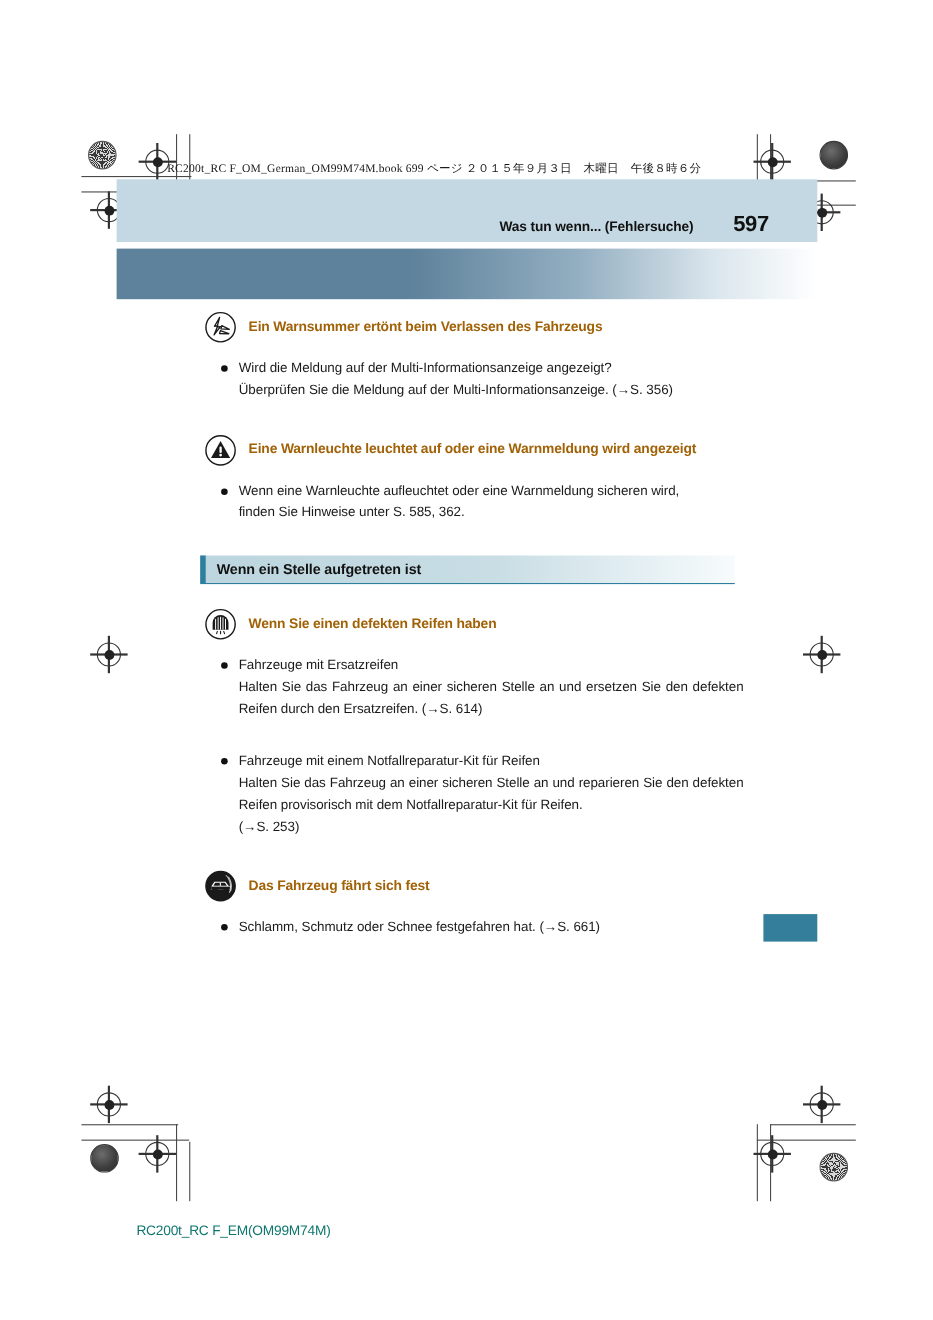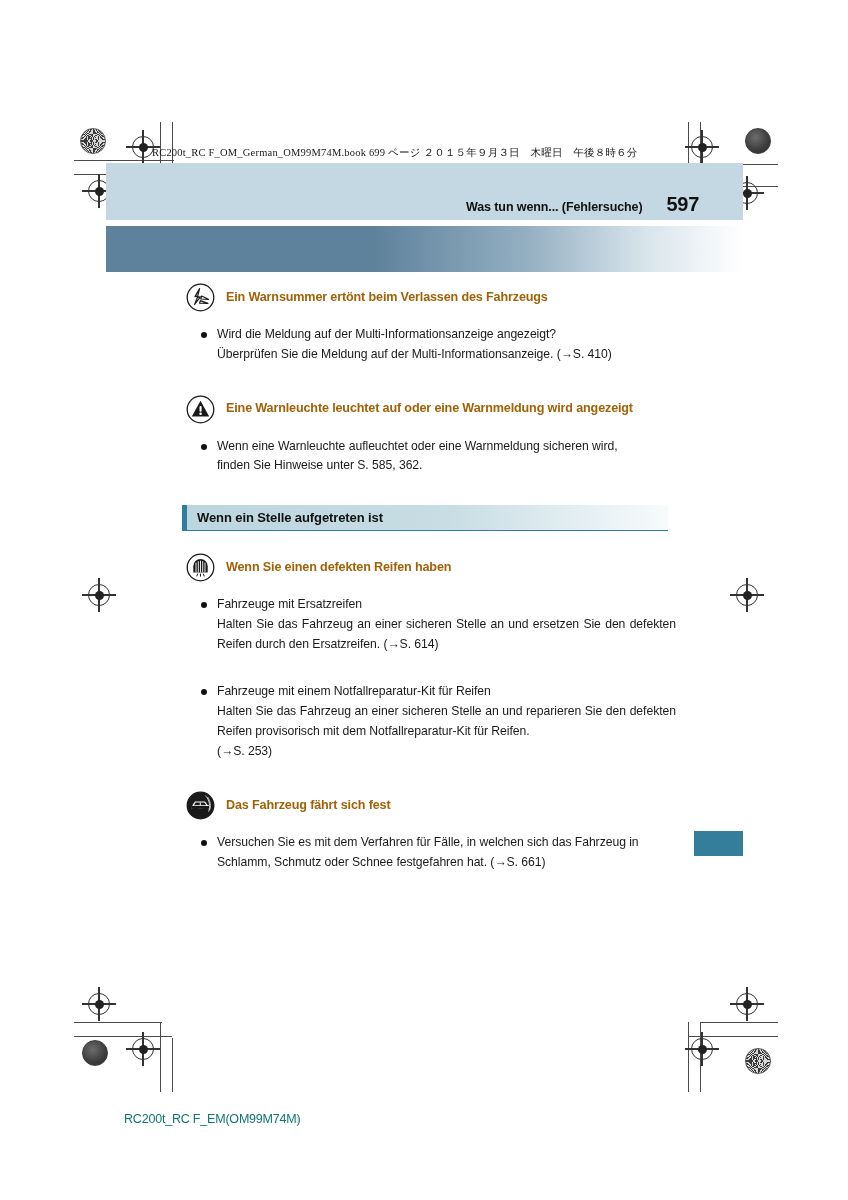--- a/index.html
+++ b/index.html
@@ -99,21 +99,21 @@
     width: 637px;
     height: 57px;
     background: #c3d8e2;
   }
   .header-inner {
     position: absolute;
     right: 0;
     bottom: 4px;
     display: flex;
     align-items: baseline;
-    gap: 24px;
+    gap: 36px;
     padding-right: 44px;
   }
   .header-title {
     font-size: 12.5px;
     font-weight: bold;
     color: #111;
     letter-spacing: -0.1px;
   }
   .header-pageno {
     font-size: 20px;
@@ -325,21 +325,21 @@
           <path d="M13.6 5.6 L9.0 13.6 L12.0 13.1 L8.6 21.5 L14.4 13.9 L11.3 14.4 Z" fill="#fff" stroke="#1a1a1a" stroke-width="1.2" stroke-linejoin="round"></path>
           <path d="M15.6 13.0 L22.5 16.3 L14.8 16.0 Z" fill="#fff" stroke="#1a1a1a" stroke-width="1.2" stroke-linejoin="round"></path>
           <path d="M14.4 17.6 L22.0 20.4 L13.6 20.2 Z" fill="#fff" stroke="#1a1a1a" stroke-width="1.2" stroke-linejoin="round"></path>
         </svg>
       </span>
       <span class="topic-title">Ein Warnsummer ertönt beim Verlassen des Fahrzeugs</span>
     </div>
     <ul class="bullets">
       <li class="bullet">
         <span class="sub nojust">Wird die Meldung auf der Multi-Informationsanzeige angezeigt?</span>
-        <span class="sub nojust">Überprüfen Sie die Meldung auf der Multi-Informationsanzeige. (→S. 410)</span>
+        <span class="sub nojust">Überprüfen Sie die Meldung auf der Multi-Informationsanzeige. (→S. 356)</span>
       </li>
     </ul>
   </div>
 
   <div class="gap-lg"></div>
 
   <div class="topic">
     <div class="topic-head">
       <span class="icon-circle">
         <svg width="29" height="29" viewBox="0 0 29 29">
@@ -415,21 +415,20 @@
           <g stroke="#fff" stroke-width="0.8" fill="none" opacity="0.95">
             <path d="M19.4 4.6 C 23.6 9.0 24.6 15.4 22.6 20.6"></path>
             <path d="M21.6 6.0 C 24.4 10.0 25.0 15.0 23.6 19.2"></path>
           </g>
         </svg>
       </span>
       <span class="topic-title">Das Fahrzeug fährt sich fest</span>
     </div>
     <ul class="bullets">
       <li class="bullet">
-        <span class="sub nojust">Versuchen Sie es mit dem Verfahren für Fälle, in welchen sich das Fahrzeug in</span>
         <span class="sub nojust">Schlamm, Schmutz oder Schnee festgefahren hat. (→S. 661)</span>
       </li>
     </ul>
   </div>
 
 </div>
 
 <div class="side-tab"></div>
 
 <div class="footer-code">RC200t_RC F_EM(OM99M74M)</div>

